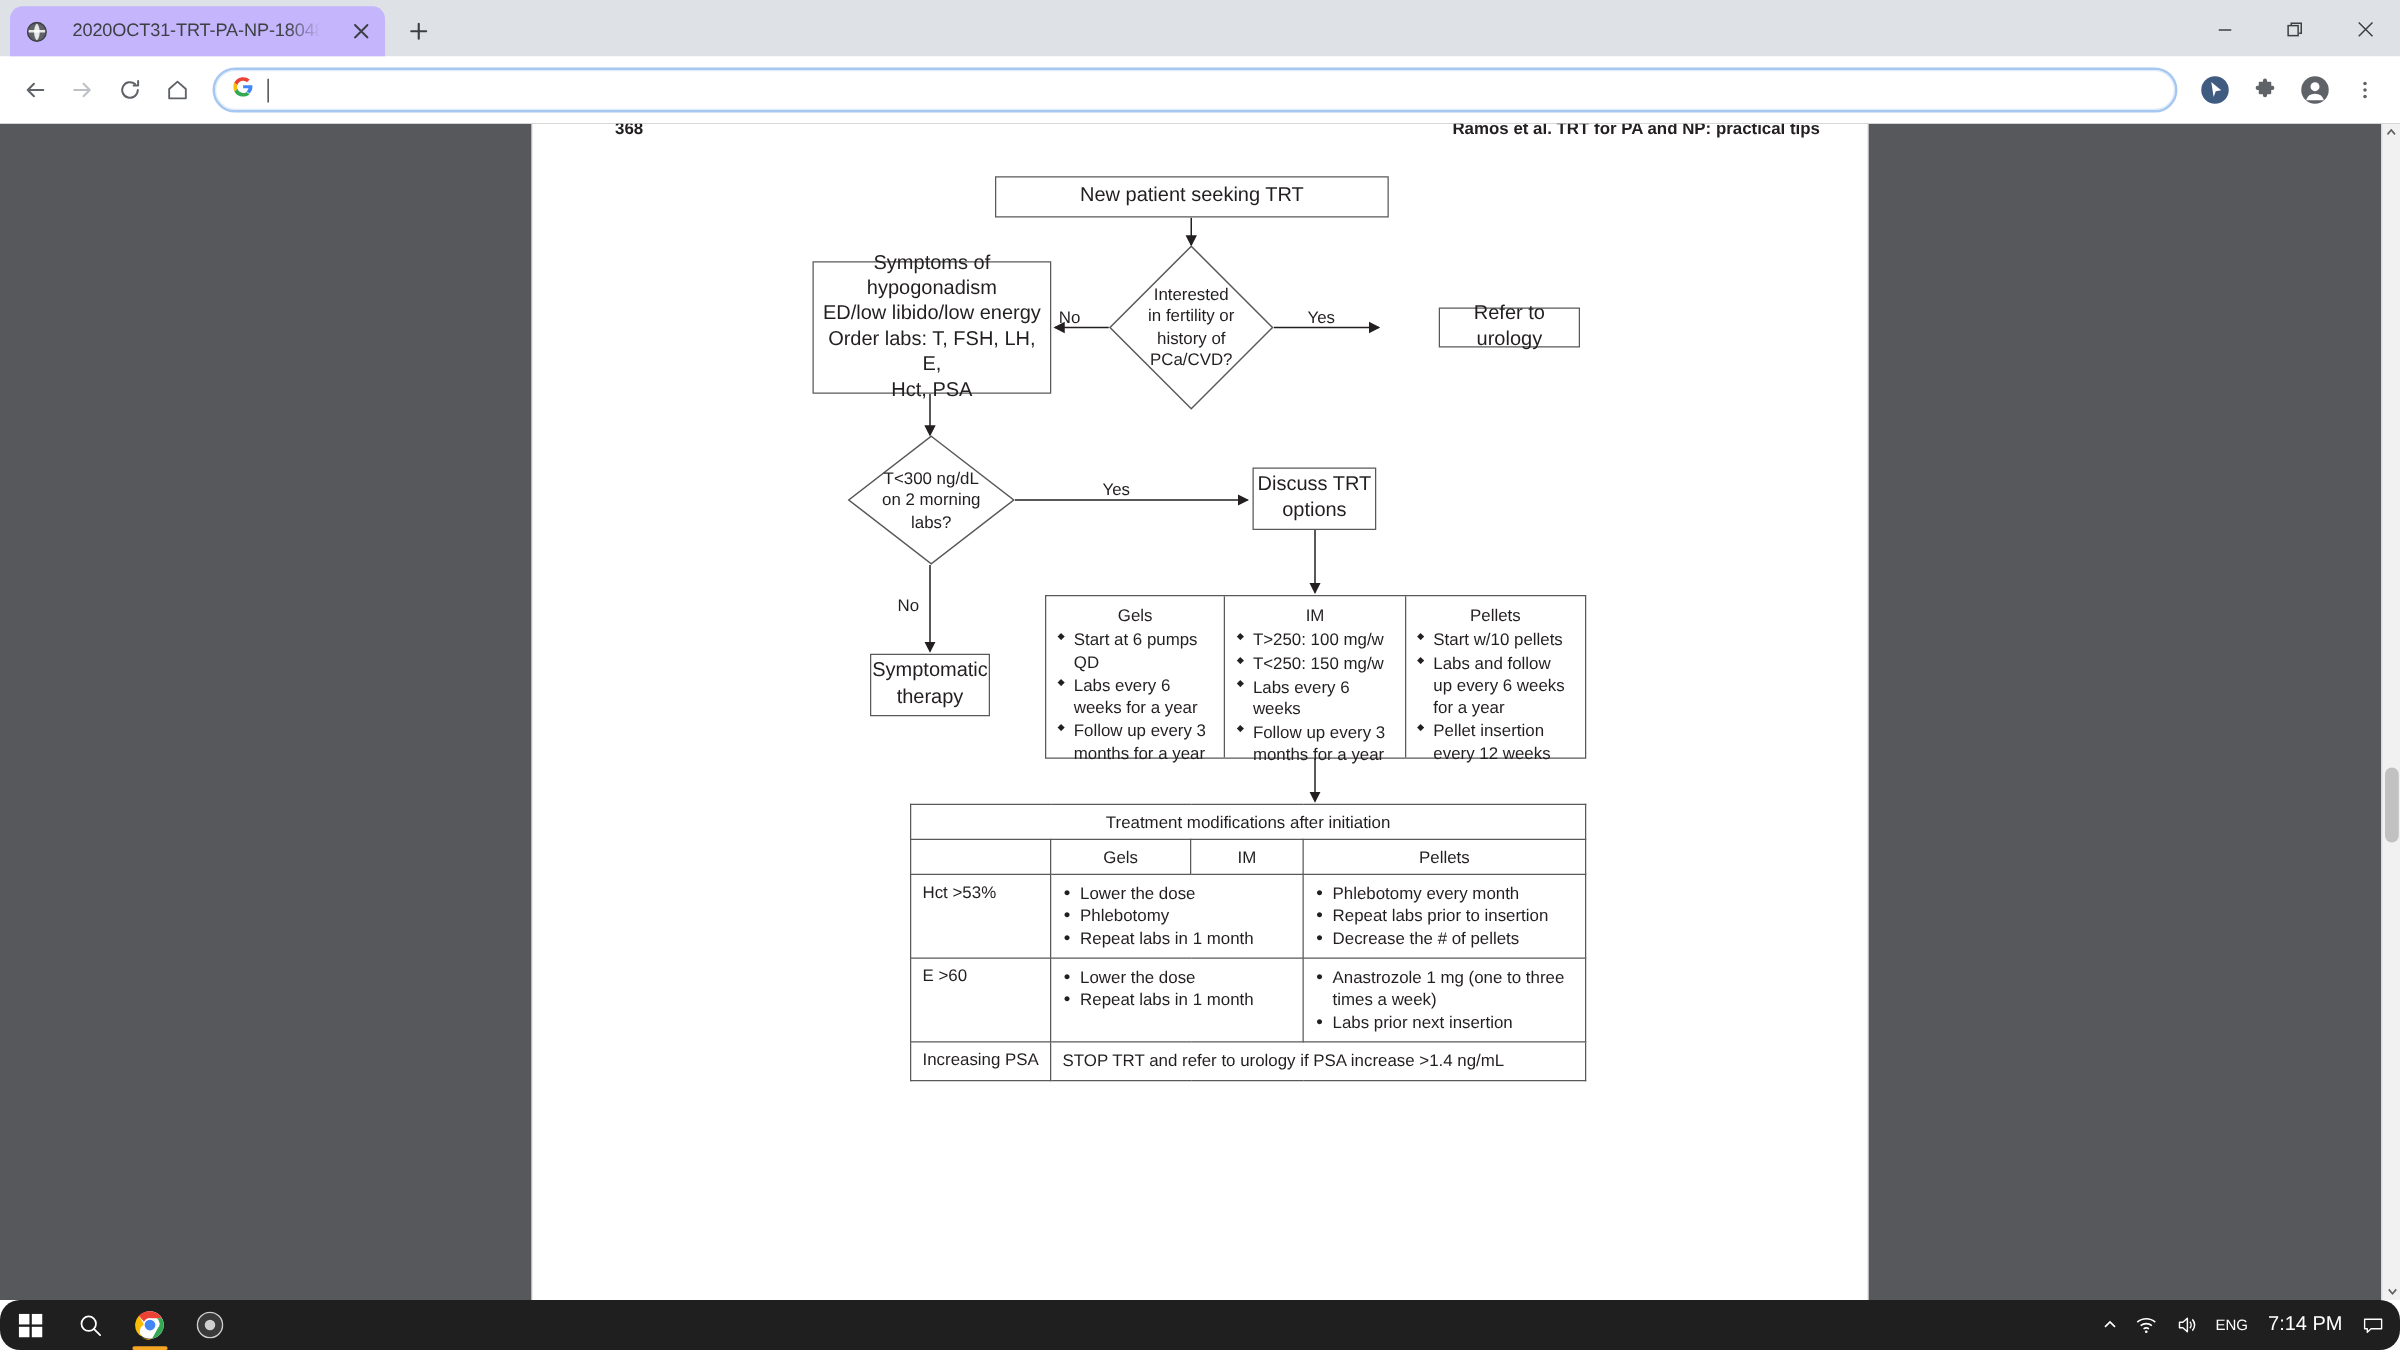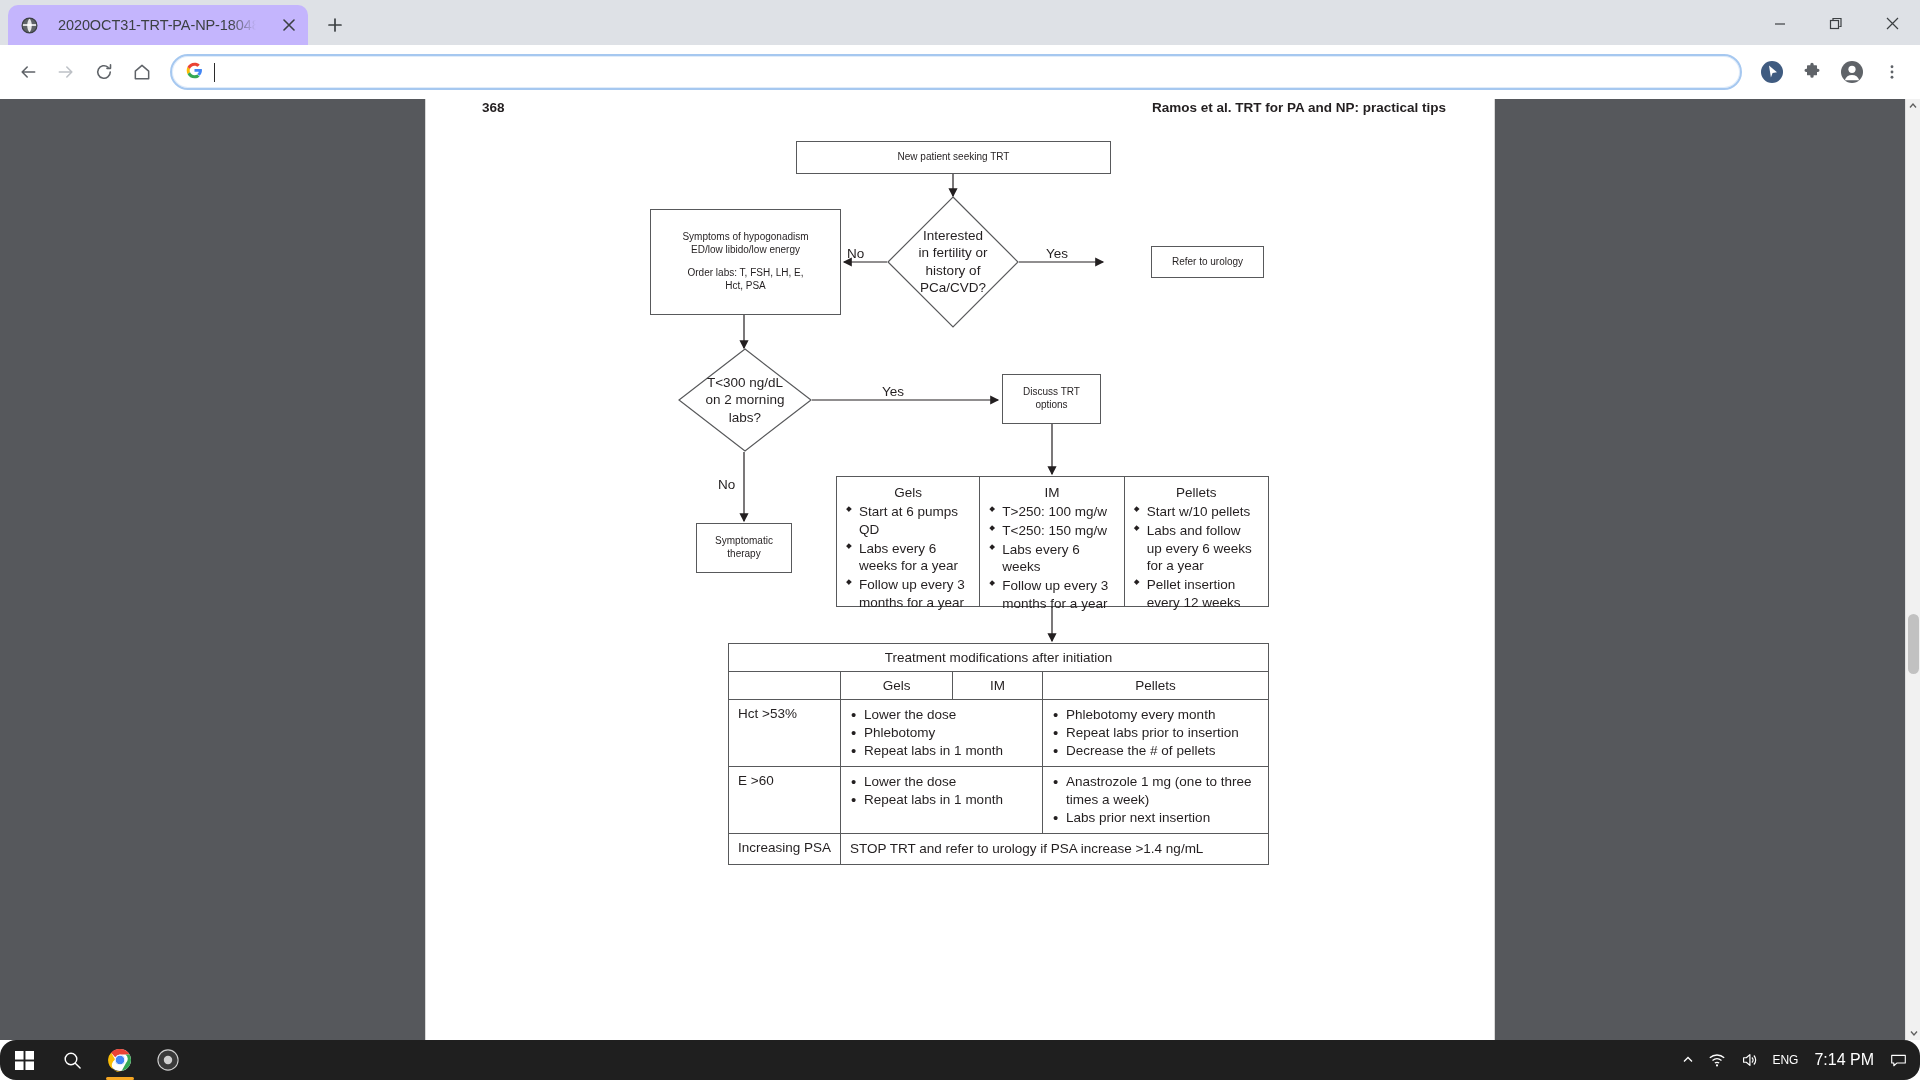--- a/index.html
+++ b/index.html
@@ -69,22 +69,22 @@
     display: flex; justify-content: center;
   }
   .page {
     width: 1068px; background: #fff; position: relative;
     margin-top: 0; height: 100%;
     box-shadow: 0 0 0 1px #d8d8d8;
   }
   .page-inner { position: relative; width: 1068px; height: 980px; padding: 0; }
 
   .running-head {
-    position: absolute; top: -4px; left: 4px; width: 1068px; height: 20px;
-    display: flex; align-items: flex-end; justify-content: space-between;
+    position: absolute; top: -4px; left: 14px; width: 1068px; height: 20px;
+    display: flex; align-items: flex-start; justify-content: space-between;
     padding: 0 52px 0 52px; overflow: hidden;
   }
   .rh-page { font-size: 13.5px; color: #231f20; font-weight: 700; }
   .rh-title { font-size: 13.5px; color: #231f20; font-weight: 700; }
 
   
   .scrollbar {
     position: absolute; right: 0; top: 0; width: 15px; height: 100%;
     background: #f1f1f1; border-left: 1px solid #e0e0e0;
   }
@@ -92,21 +92,21 @@
   .sb-arrow.bottom { position: absolute; bottom: 0; left: 0; width: 15px; }
   .sb-thumb {
     position: absolute; left: 2px; width: 11px; border-radius: 6px; background: #c1c1c1;
   }
 
   
   .chart { position: absolute; left: 0; top: 0; width: 1068px; height: 980px; }
   .node {
     position: absolute; border: 1px solid #58595b; background: #fff;
     display: flex; flex-direction: column; align-items: center; justify-content: center;
-    text-align: center; color: #231f20; font-size: 10px; line-height: 1.28;
+    text-align: center; color: #231f20; font-size: 16px; line-height: 1.28;
   }
   .node .line { display: block; }
 
   .diamond-wrap { position: absolute; }
   .diamond-shape {
     position: absolute; inset: 0;
   }
   .diamond-label {
     position: absolute; inset: 0; display: flex; flex-direction: column;
     align-items: center; justify-content: center; text-align: center;

